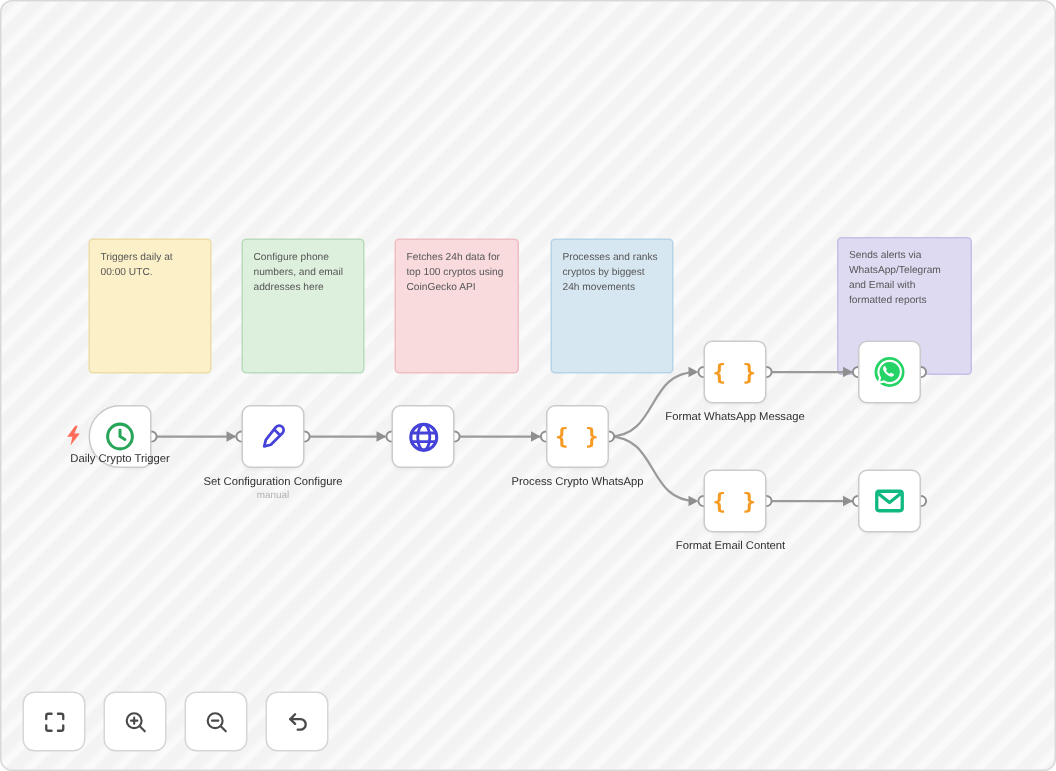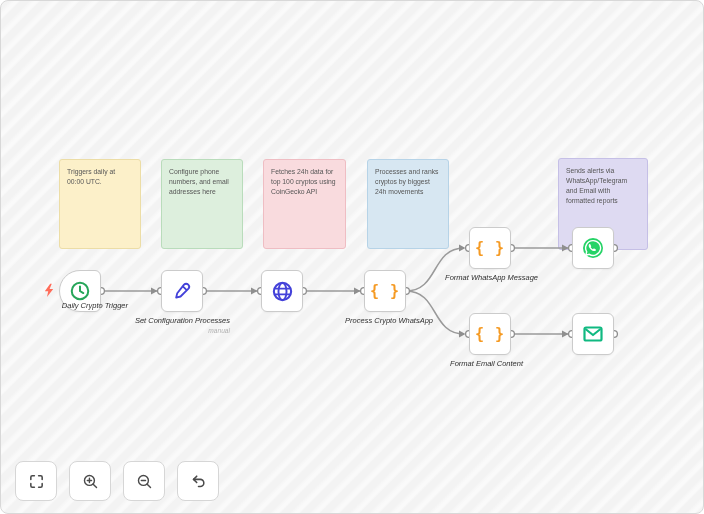--- a/index.html
+++ b/index.html
@@ -50,26 +50,25 @@
     font-weight: bold;
     font-size: 15px;
     letter-spacing: 1px;
     line-height: 1;
     user-select: none;
   }
 
   .node-label {
     position: absolute;
     width: 96px;
-    text-align: right;
+    text-align: center;
     font-size: 7.5px;
     font-weight: 500;
     line-height: 1.32;
     color: #2f2f2f;
-    font-style: italic;
   }
   .node-sub {
     font-weight: 400;
     font-size: 6.6px;
     color: #b1b1b1;
     margin-top: 1px;
   }
 
   .bolt { position: absolute; }
 
@@ -159,21 +158,21 @@
     <span>Daily Crypto Trigger</span>
   </div>
 
   <div class="node" style="left:160px; top:269px;">
     <svg width="22" height="22" viewBox="0 0 24 24">
       <path d="M14.2 5.0 a3.2 3.2 0 0 1 4.6 4.6 L10.4 18.0 L5.6 19.2 L6.8 14.4 Z" fill="none" stroke="#4442d9" stroke-width="2" stroke-linejoin="round"></path>
       <path d="M13.2 7.2 L16.6 10.6" stroke="#4442d9" stroke-width="2" stroke-linecap="round"></path>
     </svg>
   </div>
   <div class="node-label" style="left:133px; top:315px;">
-    <span>Set Configuration Processes</span>
+    <span>Set Configuration Configure</span>
     <div class="node-sub">manual</div>
   </div>
 
   <div class="node" style="left:260px; top:269px;">
     <svg width="23" height="23" viewBox="0 0 24 24">
       <circle cx="12" cy="12" r="9" fill="none" stroke="#4442d9" stroke-width="2.2"></circle>
       <ellipse cx="12" cy="12" rx="4.2" ry="9" fill="none" stroke="#4442d9" stroke-width="2"></ellipse>
       <path d="M3.4 9 H20.6 M3.4 15 H20.6" fill="none" stroke="#4442d9" stroke-width="2"></path>
     </svg>
   </div>
@@ -196,21 +195,21 @@
     <svg width="24" height="24" viewBox="0 0 24 24">
       <circle cx="12" cy="12" r="10" fill="#25d366"></circle>
       <path d="M12 4.6 a7.4 7.4 0 0 0 -6.3 11.2 L4.8 19.2 l3.5 -0.9 A7.4 7.4 0 1 0 12 4.6 Z" fill="#25d366" stroke="#ffffff" stroke-width="1.4"></path>
       <path d="M9.4 8.6 c-.3-.7-.9-.6-1.2-.3-.8.8-.7 2.2.3 3.6 1.1 1.6 2.6 2.7 4.1 3.1 1 .3 2-.1 2.3-.8.2-.4 0-.8-.4-1l-1.3-.6c-.3-.1-.6 0-.8.2l-.4.4c-.6-.2-1.9-1.2-2.3-2l.3-.4c.2-.2.3-.6.1-.9Z" fill="#ffffff"></path>
     </svg>
   </div>
 
   <div class="node" style="left:468px; top:312px;">
     <span class="braces-glyph" style="color:#f59a23;">{ }</span>
   </div>
-  <div class="node-label" style="left:426px; top:358px;">
+  <div class="node-label" style="left:438px; top:358px;">
     <span>Format Email Content</span>
   </div>
 
   <div class="node" style="left:571px; top:312px;">
     <svg width="24" height="24" viewBox="0 0 24 24">
       <rect x="3.5" y="5.5" width="17" height="13" rx="1.6" fill="none" stroke="#10b981" stroke-width="2.2"></rect>
       <path d="M4.5 7 L12 13 L19.5 7" fill="none" stroke="#10b981" stroke-width="2.2" stroke-linejoin="round"></path>
     </svg>
   </div>
 

